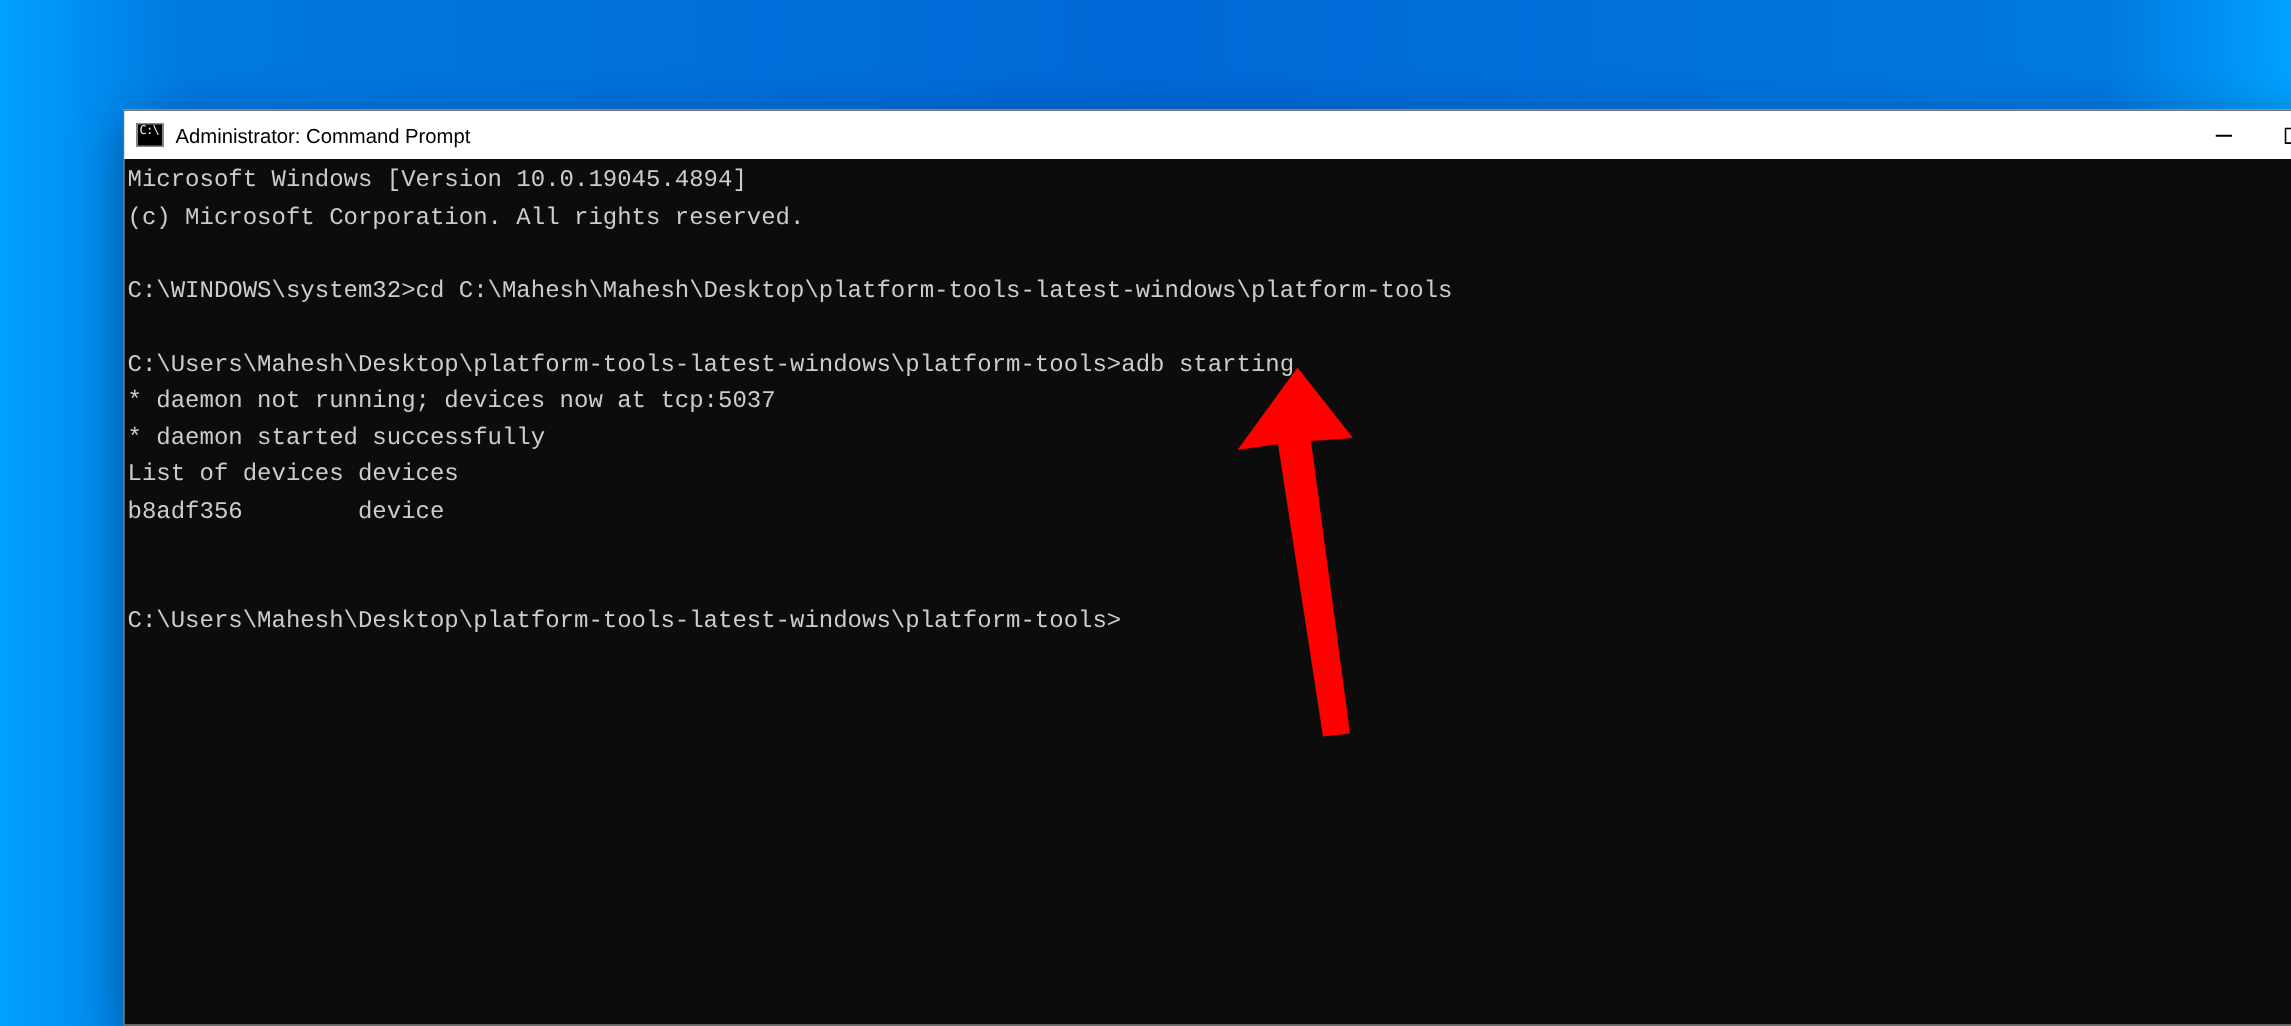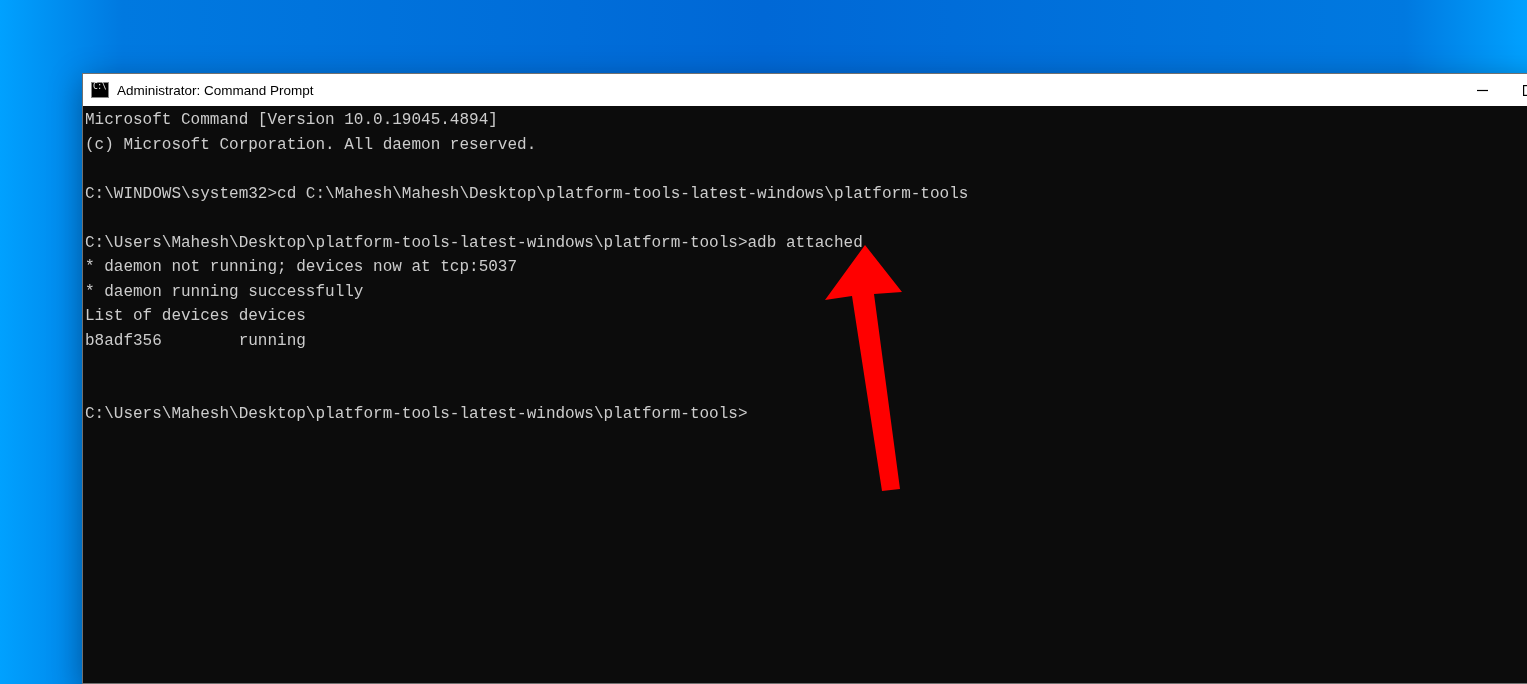--- a/index.html
+++ b/index.html
@@ -139,30 +139,30 @@
     </div>
     <div class="winbtn close">
       <svg viewBox="0 0 12 12">
           <line x1="1" y1="1" x2="11" y2="11" stroke="#000" stroke-width="1.2"></line>
           <line x1="11" y1="1" x2="1" y2="11" stroke="#000" stroke-width="1.2"></line>
         </svg>
     </div>
   </div>
 
   <div class="client">
-    <div class="terminal"><span>Microsoft Command [Version 10.0.19045.4894]</span>
-<span>(c) Microsoft Corporation. All daemon reserved.</span>
+    <div class="terminal"><span>Microsoft Windows [Version 10.0.19045.4894]</span>
+<span>(c) Microsoft Corporation. All rights reserved.</span>
 <span></span>
 <span>C:\WINDOWS\system32&gt;</span><span>cd C:\Mahesh\Mahesh\Desktop\platform-tools-latest-windows\platform-tools</span>
 <span></span>
-<span>C:\Users\Mahesh\Desktop\platform-tools-latest-windows\platform-tools&gt;</span><span>adb attached</span>
+<span>C:\Users\Mahesh\Desktop\platform-tools-latest-windows\platform-tools&gt;</span><span>adb starting</span>
 <span>* daemon not running; devices now at tcp:5037</span>
-<span>* daemon running successfully</span>
+<span>* daemon started successfully</span>
 <span>List of devices devices</span>
-<span>b8adf356        running</span>
+<span>b8adf356        device</span>
 <span></span>
 <span></span>
 <span>C:\Users\Mahesh\Desktop\platform-tools-latest-windows\platform-tools&gt;</span></div>
 
     <div class="scrollbar">
       <div class="scroll-up">▲</div>
       <div class="thumb"></div>
       <div class="scroll-down">▼</div>
     </div>
   </div>

